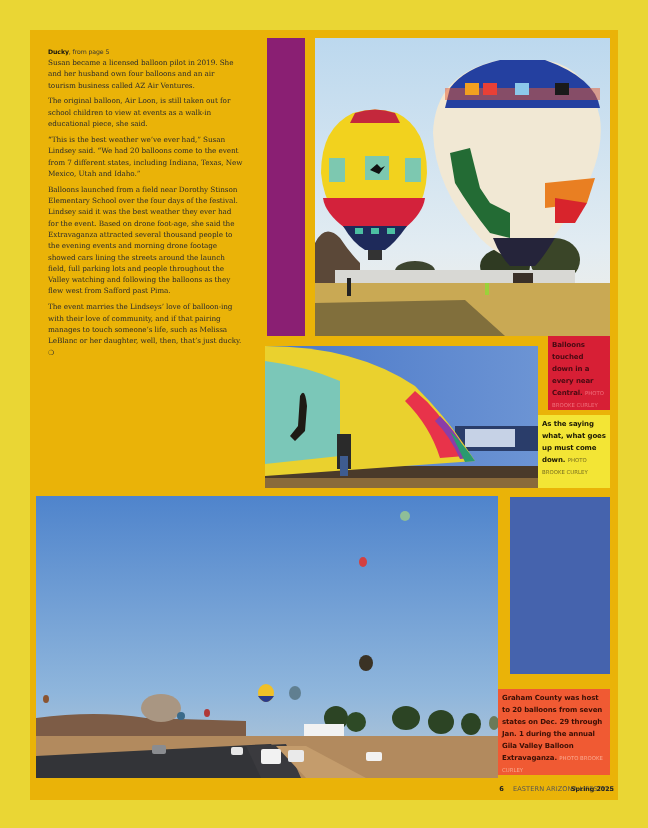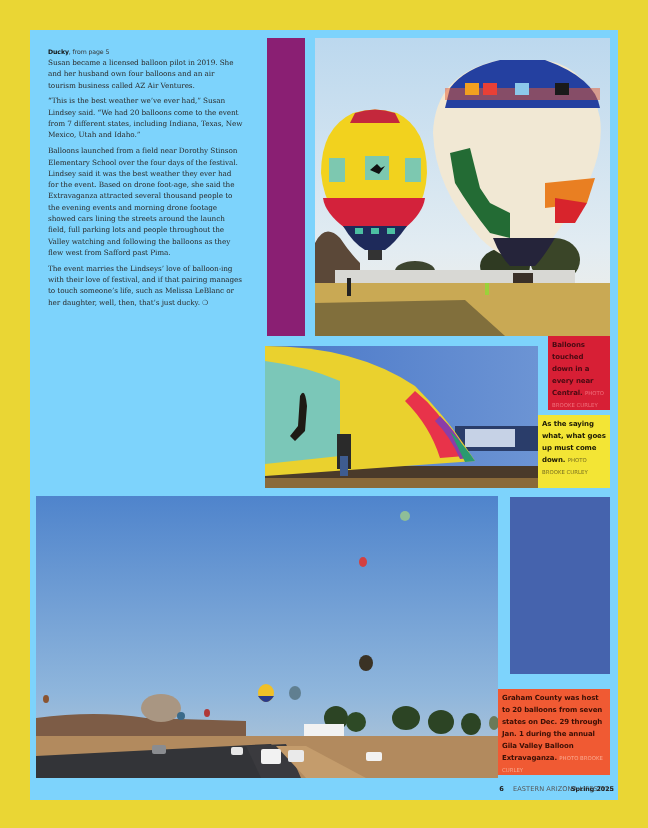--- a/index.html
+++ b/index.html
@@ -1,18 +1,18 @@
 <!DOCTYPE html>
 <html><head>
 <meta charset="utf-8">
 <style>
   * { box-sizing: border-box; margin: 0; padding: 0; }
   html, body { width: 648px; height: 828px; overflow: hidden; }
   body { background: #ead634; position: relative; font-family: "DejaVu Serif", serif; }
-  .page { position: absolute; left: 30px; top: 30px; width: 588px; height: 770px; background: #7dd3fc; }
+  .page { position: absolute; left: 30px; top: 30px; width: 588px; height: 770px; background: #eab308; }
 
   .article { position: absolute; left: 18px; top: 17px; width: 195px; font-family: "DejaVu Serif", serif; font-size: 7.3px; line-height: 11.3px; color: #2b2b2b; letter-spacing: -0.1px; }
   .jump { font-family: "DejaVu Sans", sans-serif; font-size: 6.2px; line-height: 9px; color: #333; margin-bottom: 1px; }
   .jump b { font-weight: bold; color: #111; }
   .article p { margin-bottom: 4.6px; }
   .endmark { font-family: "DejaVu Sans", sans-serif; font-size: 7px; }
 
   .purple-bar { position: absolute; left: 237px; top: 8px; width: 38px; height: 298px; background: #8a1f73; }
   .blue-bar { position: absolute; left: 480px; top: 467px; width: 100px; height: 177px; background: #4563ad; }
 
@@ -37,23 +37,24 @@
   .footer .issue { position: absolute; right: 0; top: 0; font-weight: bold; color: #222; font-size: 6.3px; }
 </style>
 </head>
 <body>
 
 <div class="page">
 
   <div class="article">
     <div class="jump"><b>Ducky</b><span>, from page 5</span></div>
     <p>Susan became a licensed balloon pilot in 2019. She and her husband own four balloons and an air tourism business called AZ Air Ventures.</p>
+    <p>The original balloon, Air Loon, is still taken out for school children to view at events as a walk-in educational piece, she said.</p>
     <p>“This is the best weather we’ve ever had,” Susan Lindsey said. “We had 20 balloons come to the event from 7 different states, including Indiana, Texas, New Mexico, Utah and Idaho.”</p>
     <p>Balloons launched from a field near Dorothy Stinson Elementary School over the four days of the festival. Lindsey said it was the best weather they ever had for the event. Based on drone foot-age, she said the Extravaganza attracted several thousand people to the evening events and morning drone footage showed cars lining the streets around the launch field, full parking lots and people throughout the Valley watching and following the balloons as they flew west from Safford past Pima.</p>
-    <p><span>The event marries the Lindseys’ love of balloon-ing with their love of festival, and if that pairing manages to touch someone’s life, such as Melissa LeBlanc or her daughter, well, then, that’s just ducky.</span> <span class="endmark">❍</span></p>
+    <p><span>The event marries the Lindseys’ love of balloon-ing with their love of community, and if that pairing manages to touch someone’s life, such as Melissa LeBlanc or her daughter, well, then, that’s just ducky.</span> <span class="endmark">❍</span></p>
   </div>
 
   <div class="purple-bar"></div>
 
   <div class="photo photo1">
     <svg viewBox="0 0 295 298" preserveAspectRatio="none">
       <defs>
         <linearGradient id="sky1" x1="0" y1="0" x2="0" y2="1">
           <stop offset="0" stop-color="#bcd8ee"></stop>
             <stop offset="0.7" stop-color="#e2ecf2"></stop>

